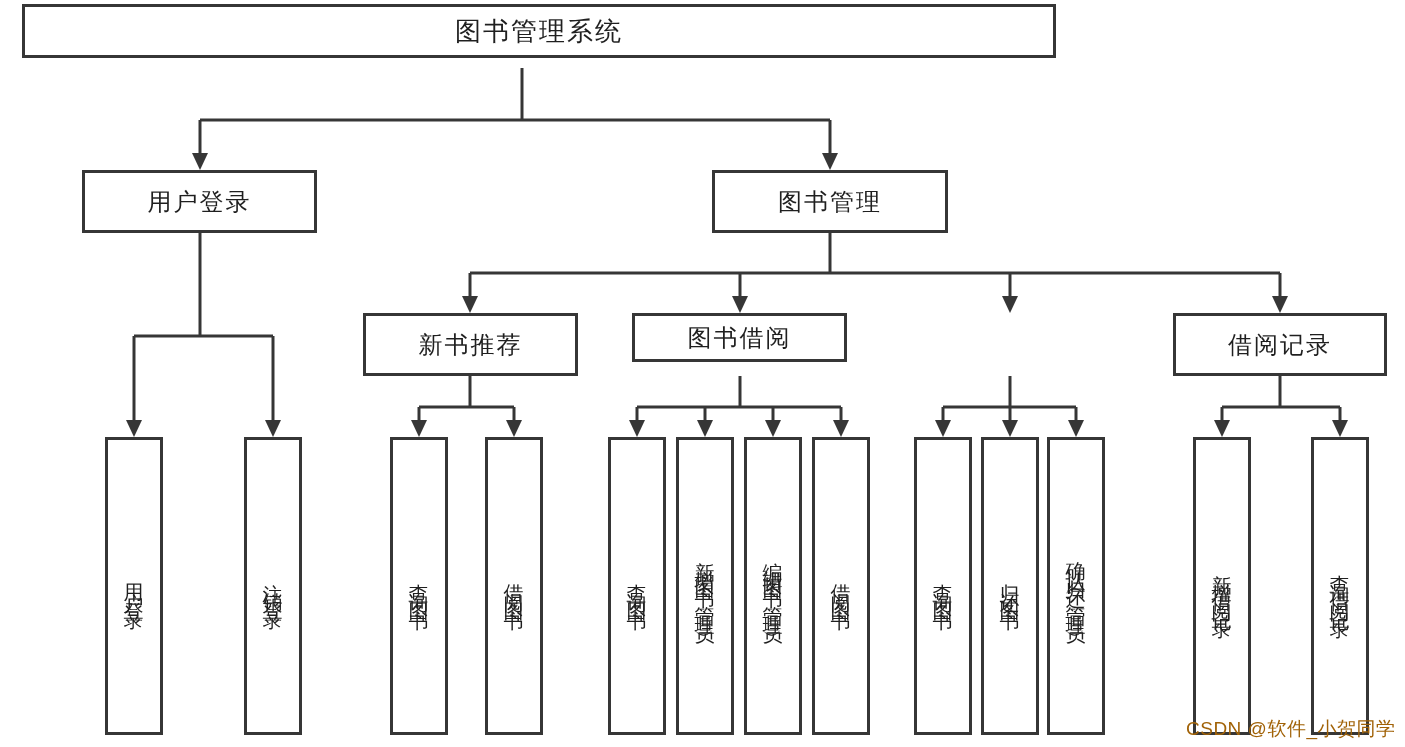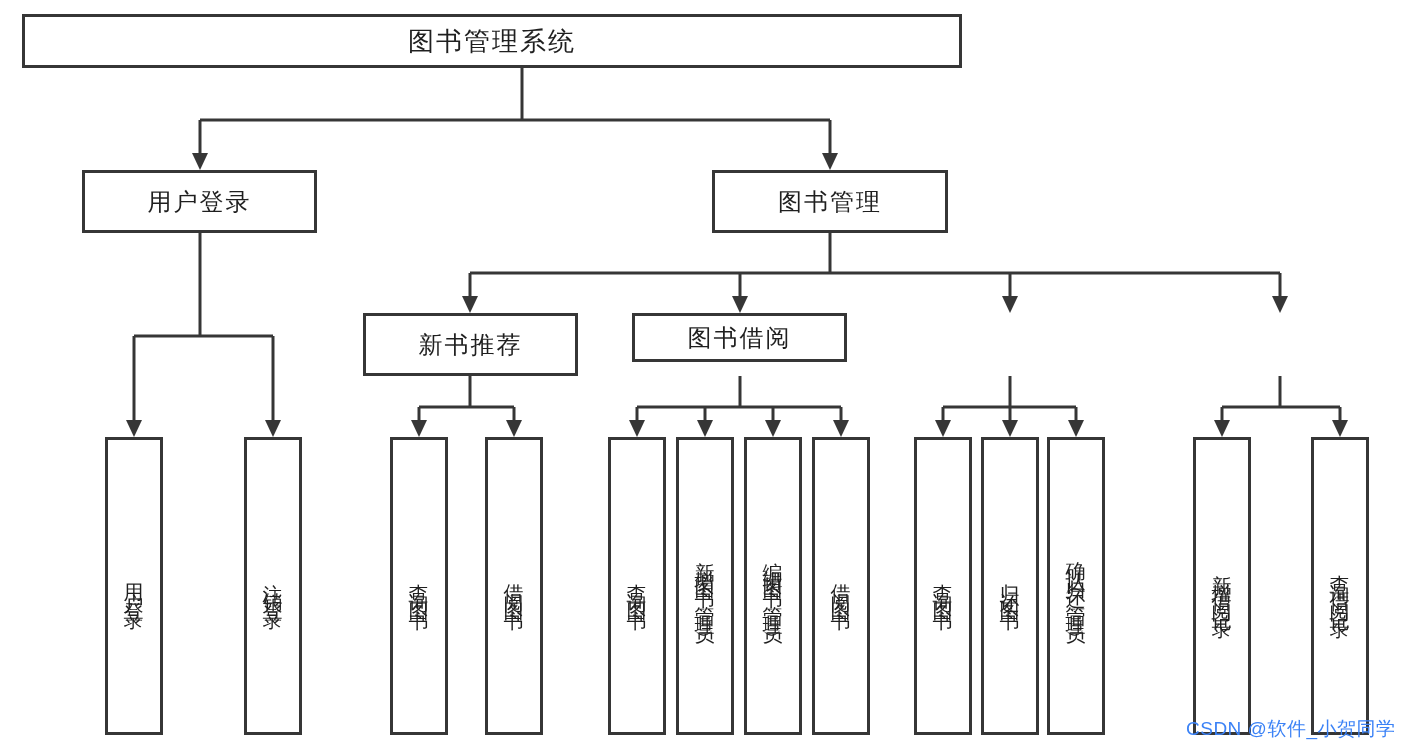--- a/index.html
+++ b/index.html
@@ -30,21 +30,21 @@
     text-orientation:mixed;
     font-size:20px;
     letter-spacing:9px;
     line-height:1.1;
     white-space:nowrap;
   }
   .watermark{
     position:absolute;
     left:1186px;top:716px;
     font-size:19px;
-    color:#3b82f6;
+    color:#a16207;
     letter-spacing:0.5px;
     white-space:nowrap;
     z-index:5;
   }
 </style>
 </head>
 <body>
 
 <div class="canvas">
 
@@ -96,27 +96,28 @@
       <polygon points="697,420 713,420 705,437" fill="#363636"></polygon>
       <polygon points="765,420 781,420 773,437" fill="#363636"></polygon>
       <polygon points="833,420 849,420 841,437" fill="#363636"></polygon>
       <polygon points="935,420 951,420 943,437" fill="#363636"></polygon>
       <polygon points="1002,420 1018,420 1010,437" fill="#363636"></polygon>
       <polygon points="1068,420 1084,420 1076,437" fill="#363636"></polygon>
       <polygon points="1214,420 1230,420 1222,437" fill="#363636"></polygon>
       <polygon points="1332,420 1348,420 1340,437" fill="#363636"></polygon>
     </svg>
 
-  <div class="box lvl-root" style="left:22px;top:14px;width:940px;height:54px">图书管理系统</div>
+  <div class="box lvl-root" style="left:22px;top:4px;width:1034px;height:54px">图书管理系统</div>
 
   <div class="box lvl-mid" style="left:82px;top:170px;width:235px;height:63px">用户登录</div>
   <div class="box lvl-mid" style="left:363px;top:313px;width:215px;height:63px">新书推荐</div>
 
   <div class="box lvl-mid" style="left:712px;top:170px;width:236px;height:63px">图书管理</div>
   <div class="box lvl-mid" style="left:632px;top:313px;width:215px;height:49px">图书借阅</div>
+  <div class="box lvl-mid" style="left:1173px;top:313px;width:214px;height:63px">借阅记录</div>
 
   <div class="box" style="left:105px;top:437px;width:58px;height:298px">
     <span class="leaf-text">用户登录</span>
   </div>
   <div class="box" style="left:244px;top:437px;width:58px;height:298px">
     <span class="leaf-text">注销登录</span>
   </div>
 
   <div class="box" style="left:390px;top:437px;width:58px;height:298px">
     <span class="leaf-text">查询图书</span>

